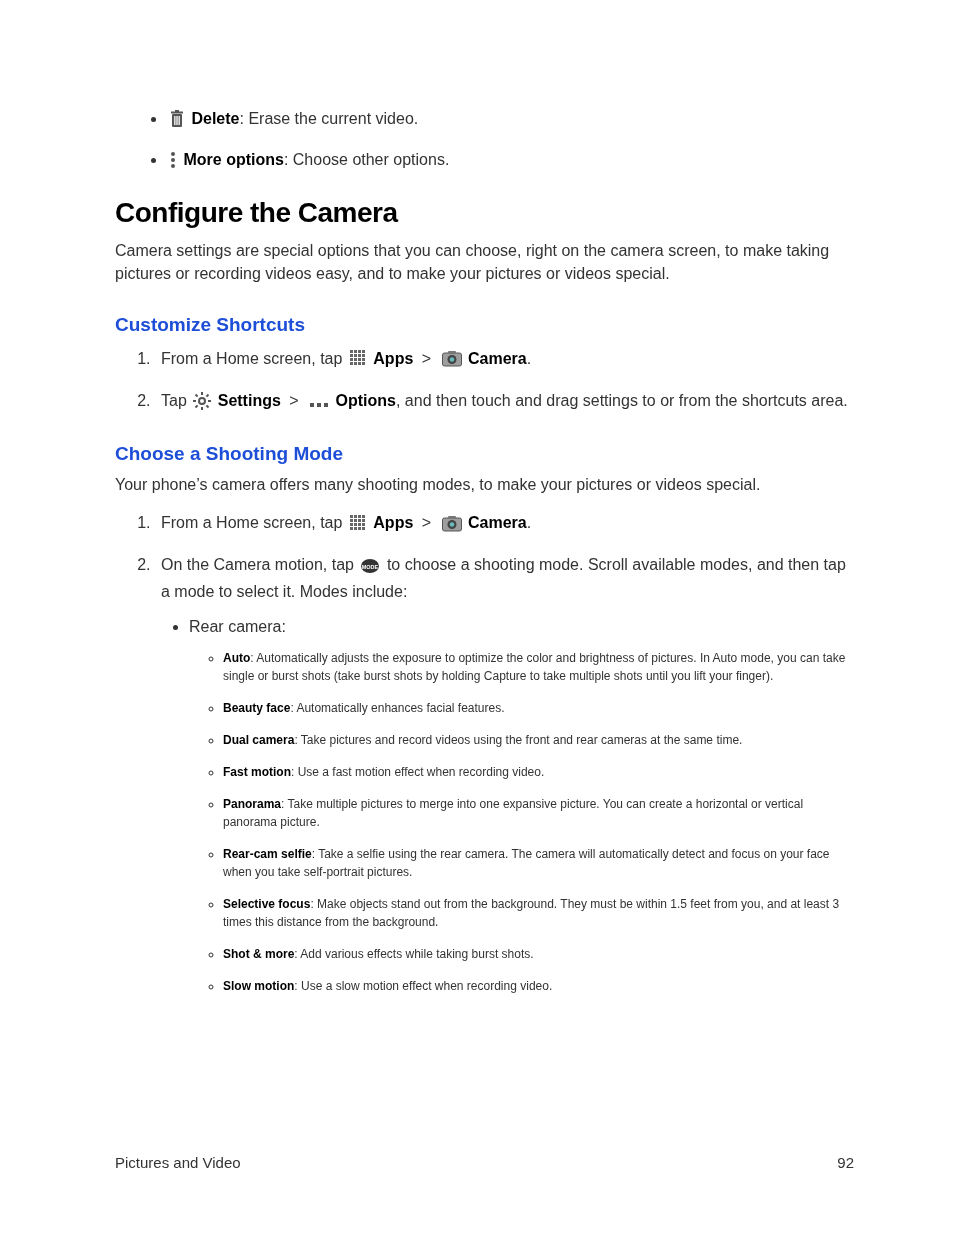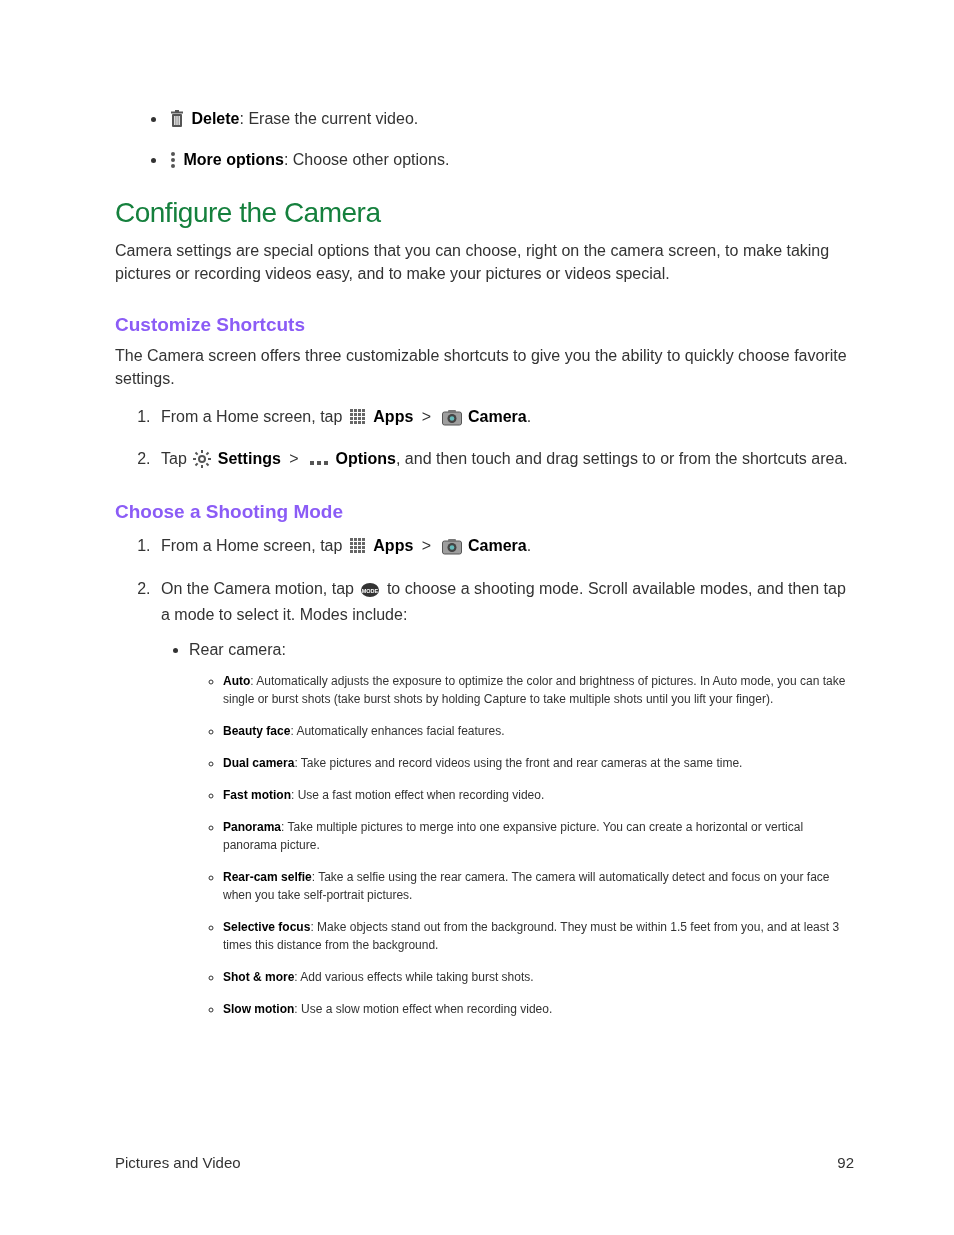--- a/index.html
+++ b/index.html
@@ -11,32 +11,32 @@
   }
   .page {
     width: 954px;
     height: 1235px;
     box-sizing: border-box;
     padding: 100px 100px 40px 115px;
     position: relative;
   }
   h1.section-title {
     font-family: Arial, Helvetica, sans-serif;
-    font-weight: 400;
+    font-weight: 700;
     font-size: 28px;
     margin: 24px 0 10px 0;
-    color: #15803d;
+    color: #000000;
     letter-spacing: -0.5px;
   }
   h2.subheading {
     font-family: Arial, Helvetica, sans-serif;
     font-weight: 700;
     font-size: 19px;
     margin: 28px 0 8px 0;
-    color: #8b5cf6;
+    color: #1d4ed8;
   }
   p.body {
     font-size: 16px;
     line-height: 1.45;
     margin: 6px 0 14px 0;
     color: #333;
   }
   ul.disc {
     list-style-type: disc;
     padding-left: 52px;
@@ -126,21 +126,20 @@
           </svg>
       </span>
       <span class="b">More options</span><span>: Choose other options.</span>
     </li>
   </ul>
 
   <h1 class="section-title">Configure the Camera</h1>
   <p class="body">Camera settings are special options that you can choose, right on the camera screen, to make taking pictures or recording videos easy, and to make your pictures or videos special.</p>
 
   <h2 class="subheading">Customize Shortcuts</h2>
-  <p class="body">The Camera screen offers three customizable shortcuts to give you the ability to quickly choose favorite settings.</p>
 
   <ol class="steps">
     <li>
       <span>From a Home screen, tap </span><span class="icon"><svg width="18" height="18" viewBox="0 0 18 18">
             <g fill="#666">
               <rect x="1" y="1" width="3" height="3"></rect>
               <rect x="5" y="1" width="3" height="3"></rect>
               <rect x="9" y="1" width="3" height="3"></rect>
               <rect x="13" y="1" width="3" height="3"></rect>
               <rect x="1" y="5" width="3" height="3"></rect>
@@ -178,20 +177,21 @@
             </g>
           </svg></span> <span class="b">Settings</span><span class="sep"> &gt; </span><span class="icon"><svg width="20" height="10" viewBox="0 0 20 10">
             <rect x="1" y="3" width="4" height="4" fill="#555"></rect>
             <rect x="8" y="3" width="4" height="4" fill="#555"></rect>
             <rect x="15" y="3" width="4" height="4" fill="#555"></rect>
           </svg></span> <span class="b">Options</span><span>, and then touch and drag settings to or from the shortcuts area.</span>
     </li>
   </ol>
 
   <h2 class="subheading">Choose a Shooting Mode</h2>
+  <p class="body">Your phone’s camera offers many shooting modes, to make your pictures or videos special.</p>
 
   <ol class="steps">
     <li>
       <span>From a Home screen, tap </span><span class="icon"><svg width="18" height="18" viewBox="0 0 18 18">
             <g fill="#666">
               <rect x="1" y="1" width="3" height="3"></rect>
               <rect x="5" y="1" width="3" height="3"></rect>
               <rect x="9" y="1" width="3" height="3"></rect>
               <rect x="13" y="1" width="3" height="3"></rect>
               <rect x="1" y="5" width="3" height="3"></rect>

